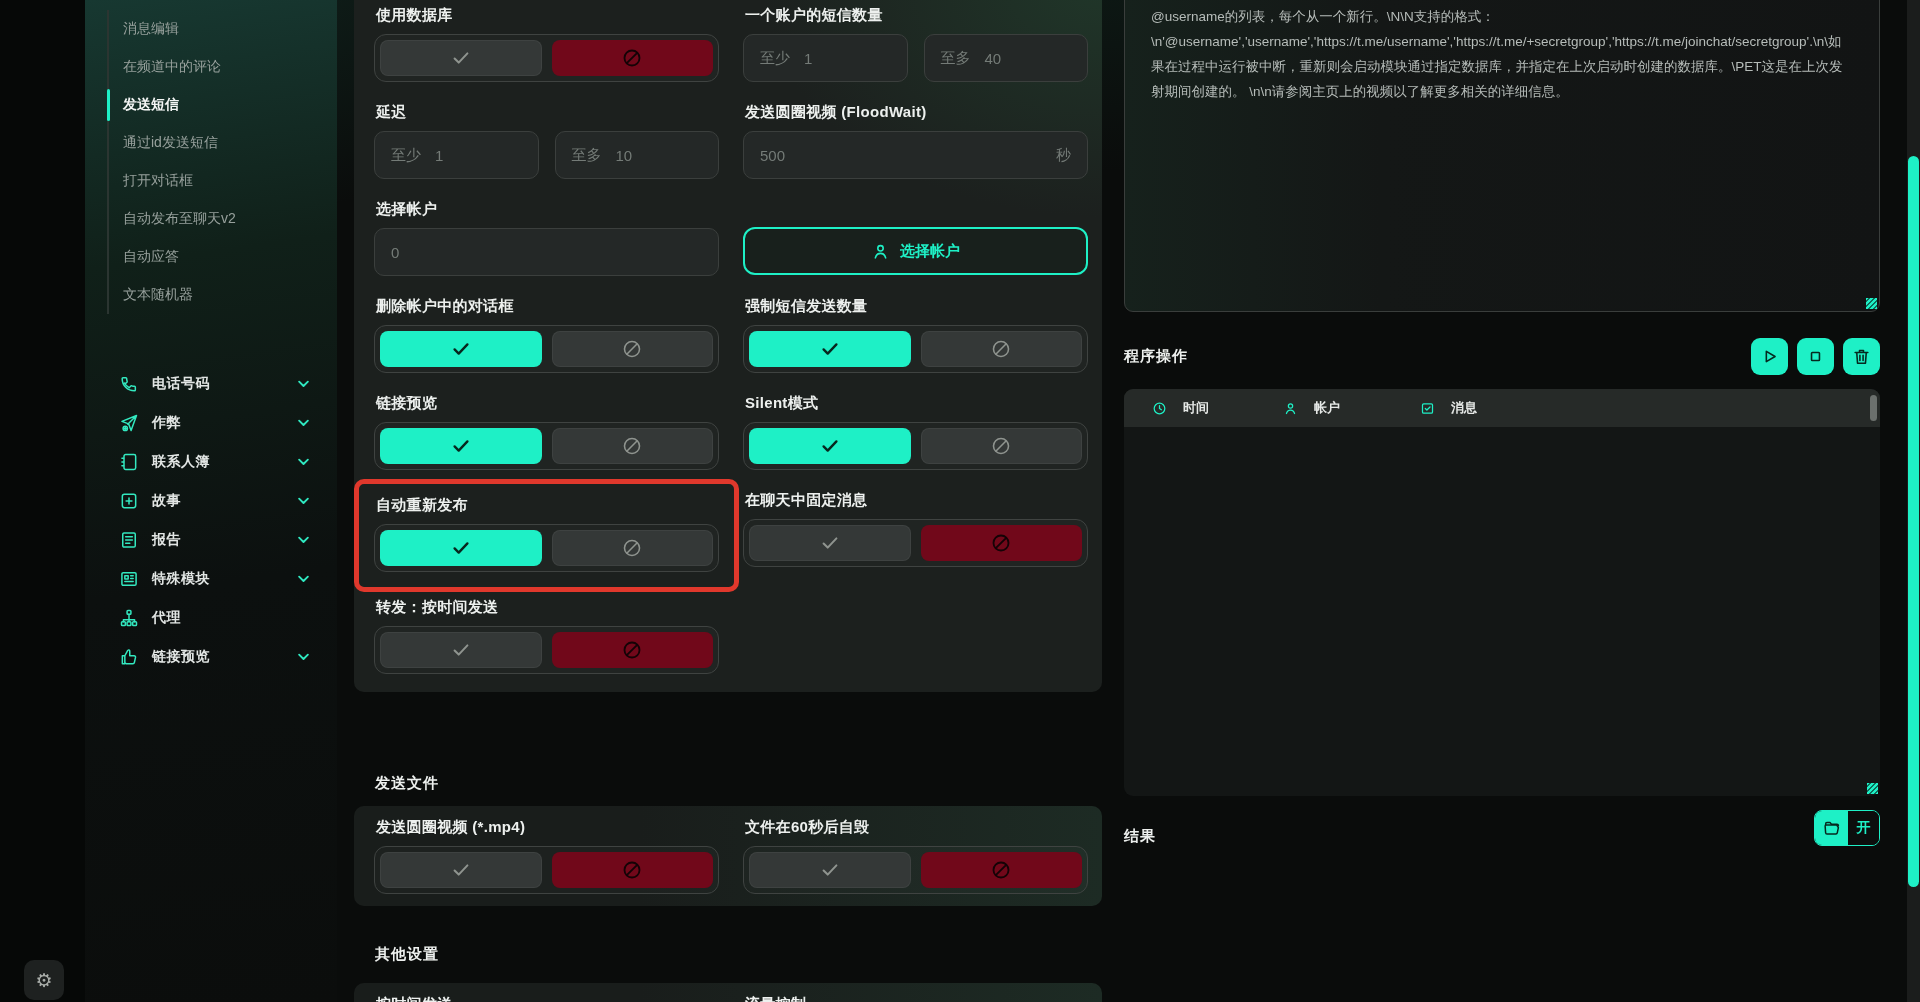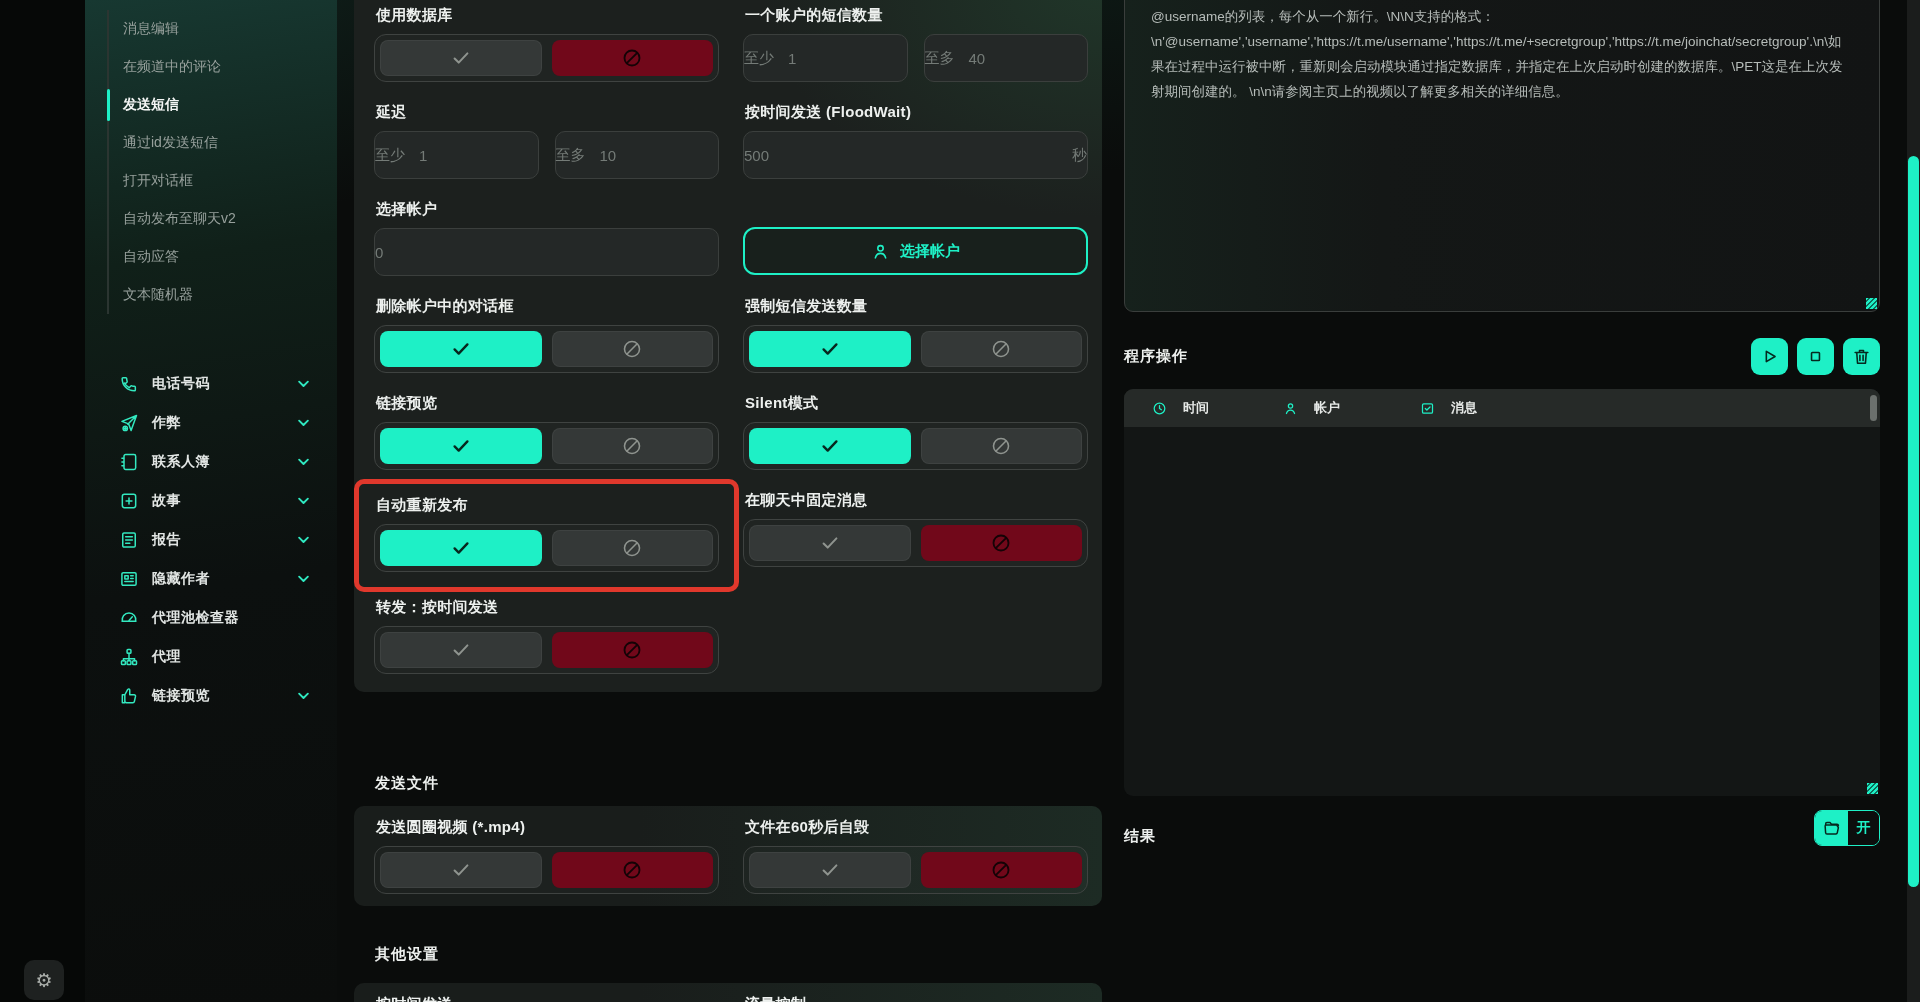--- a/index.html
+++ b/index.html
@@ -51,21 +51,21 @@
   .flabel{font-size:15px;font-weight:bold;margin:0 0 9px 2px;letter-spacing:.3px;white-space:nowrap}
   .tgl{display:flex;gap:10px;height:48px;padding:5px;border:1px solid #3f4341;border-radius:12px;
     background:rgba(255,255,255,.02)}
   .tbtn{flex:1;border-radius:8px;display:flex;align-items:center;justify-content:center;cursor:pointer;
     background:var(--tgl-off);border:1px solid rgba(255,255,255,.05);color:var(--tgl-off-glyph)}
   .tbtn.on{background:var(--accent);color:#07271e;border-color:transparent}
   .tbtn.redon{background:var(--red);color:#140306;border-color:transparent}
   .tbtn svg{width:22px;height:22px}
   .fields2{display:grid;grid-template-columns:1fr 1fr;gap:16px}
   .field{height:48px;border:1px solid #3b3f3d;border-radius:10px;background:#242827;
-    display:flex;align-items:center;padding:0 0;color:var(--muted);font-size:15px;cursor:text}
+    display:flex;align-items:center;padding:0 16px;color:var(--muted);font-size:15px;cursor:text}
   .field .pref{margin-right:14px}
   .field .suffix{margin-left:auto}
   .hl{border:5px solid var(--hl-red);border-radius:10px;padding:12px 15px 15px;margin:-12px -20px -15px -20px}
   .select-btn{height:48px;border:2px solid var(--accent);border-radius:12px;background:rgba(10,30,25,.25);
     display:flex;align-items:center;justify-content:center;gap:10px;color:var(--accent);
     font-size:15px;font-weight:bold;cursor:pointer}
   .select-btn svg{width:19px;height:19px}
   .spacer27{height:27px}
   .sec-h{font-size:15px;font-weight:bold;letter-spacing:1px;margin-left:21px}
   .sh1{margin-top:82px;margin-bottom:13px}
@@ -194,36 +194,26 @@
           </svg>
         </span>
     </div>
     <div class="mmi">
       <span class="mic">
           <svg viewBox="0 0 24 24" fill="none" stroke="currentColor" stroke-width="1.8" stroke-linecap="round" stroke-linejoin="round">
             <rect x="3.5" y="4.5" width="17" height="15" rx="1.5"></rect>
             <path d="M7 8h4v4H7zM7 15h10M14 8h3M14 11.5h3"></path>
           </svg>
         </span>
-      <span class="mlabel">隐藏作者</span>
-      <span class="chev">
-          <svg viewBox="0 0 24 24" fill="none" stroke="currentColor" stroke-width="3" stroke-linecap="round" stroke-linejoin="round">
-            <polyline points="5,9 12,16 19,9"></polyline>
-          </svg>
-        </span>
-    </div>
-    <div class="mmi">
-      <span class="mic">
-          <svg viewBox="0 0 24 24" fill="none" stroke="currentColor" stroke-width="1.8" stroke-linecap="round" stroke-linejoin="round">
-            <path d="M4 16a8.2 8.2 0 1 1 16 0"></path>
-            <path d="M4 16h16"></path>
-            <path d="M12 15l4-4.5"></path>
-          </svg>
-        </span>
-      <span class="mlabel">代理池检查器</span>
+      <span class="mlabel">特殊模块</span>
+      <span class="chev">
+          <svg viewBox="0 0 24 24" fill="none" stroke="currentColor" stroke-width="3" stroke-linecap="round" stroke-linejoin="round">
+            <polyline points="5,9 12,16 19,9"></polyline>
+          </svg>
+        </span>
     </div>
     <div class="mmi">
       <span class="mic">
           <svg viewBox="0 0 24 24" fill="none" stroke="currentColor" stroke-width="1.8" stroke-linecap="round" stroke-linejoin="round">
             <rect x="9.7" y="3" width="4.6" height="4.6" rx="1"></rect>
             <rect x="3" y="16.4" width="4.6" height="4.6" rx="1"></rect>
             <rect x="9.7" y="16.4" width="4.6" height="4.6" rx="1"></rect>
             <rect x="16.4" y="16.4" width="4.6" height="4.6" rx="1"></rect>
             <path d="M12 7.6v4M5.3 16.4v-2.4h13.4v2.4M12 11.6v4.8"></path>
           </svg>
@@ -290,21 +280,21 @@
               <span class="pref">至少</span>
               <span>1</span>
             </div>
           <div class="field">
               <span class="pref">至多</span>
               <span>10</span>
             </div>
         </div>
       </div>
       <div>
-        <div class="flabel">按时间发送 (FloodWait)</div>
+        <div class="flabel">发送圆圈视频 (FloodWait)</div>
         <div class="field">
             <span>500</span>
             <span class="suffix">秒</span>
           </div>
       </div>
     </div>
 
     <div class="row">
       <div>
         <div class="flabel">选择帐户</div>

